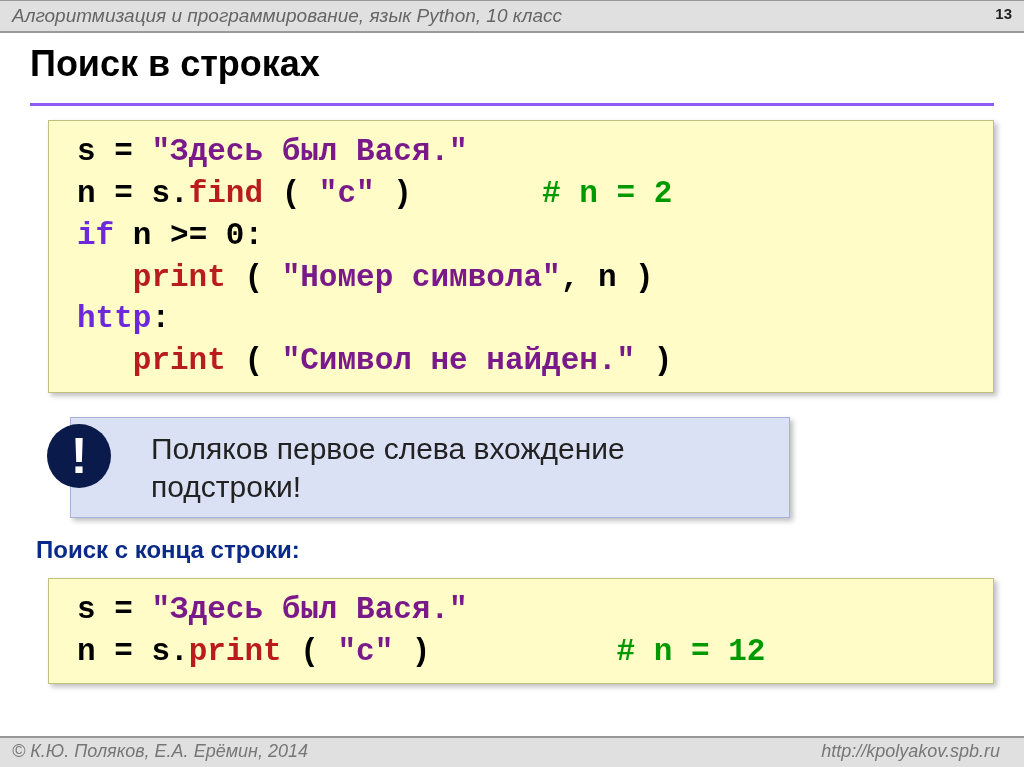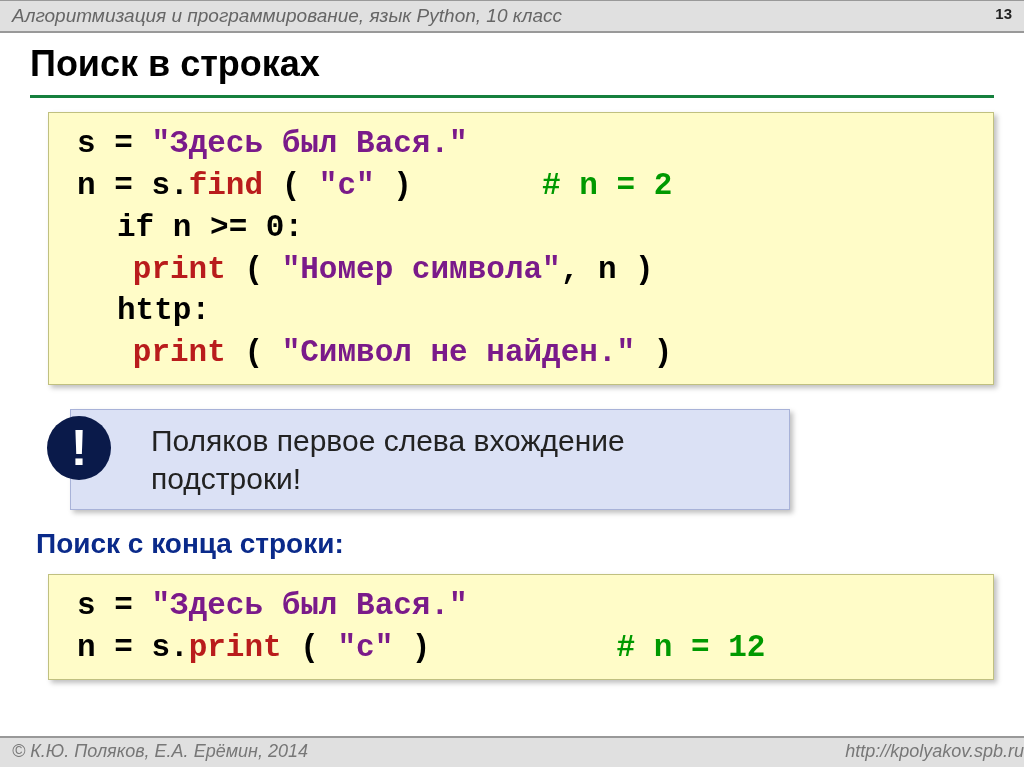--- a/index.html
+++ b/index.html
@@ -30,37 +30,37 @@
     font-size: 15px;
   }
   .content {
     padding: 6px 30px 0 30px;
   }
   h1.title {
     font-size: 36px;
     font-weight: bold;
     color: #000;
     margin: 4px 0 8px 0;
-    padding-bottom: 10px;
-    border-bottom: 3px solid #15803d;
+    padding-bottom: 18px;
+    border-bottom: 3px solid #8b5cf6;
   }
   .code-block {
     background: #fffcc8;
     border: 1px solid #c0c080;
     box-shadow: 3px 3px 5px rgba(0,0,0,0.25);
     margin: 14px 0 20px 18px;
     padding: 10px 20px 10px 28px;
     font-family: "Courier New", monospace;
     font-size: 31px;
     font-weight: bold;
     line-height: 1.35;
     white-space: pre;
     color: #000;
   }
-  .kw { color: #000000; margin-left: 40px; }
+  .kw { color: #6d28d9; }
   .fn { color: #b91c1c; }
   .str { color: #7a1a8a; }
   .num { color: #000; }
   .cmt { color: #009900; }
   .info-box {
     background: #dbe1f5;
     border: 1px solid #a8b2d8;
     box-shadow: 3px 3px 5px rgba(0,0,0,0.25);
     margin: 24px 0 18px 40px;
     padding: 12px 26px 12px 80px;
@@ -82,32 +82,32 @@
     color: #fff;
     font-size: 50px;
     font-weight: bold;
     display: flex;
     align-items: center;
     justify-content: center;
     font-family: Arial, sans-serif;
   }
   .subhead {
     color: #0a2a8a;
-    font-size: 28px;
+    font-size: 24px;
     font-weight: bold;
     margin: 6px 0 0 6px;
   }
   .footer-bar {
     position: absolute;
     bottom: 0;
     left: 0;
     right: 0;
     background: #e0e0e0;
     border-top: 2px solid #999;
-    padding: 3px 0 5px 12px;
+    padding: 3px 24px 5px 12px;
     display: flex;
     justify-content: space-between;
     align-items: center;
     font-style: italic;
     color: #777;
     font-size: 18px;
   }
 </style>
 </head>
 <body>

